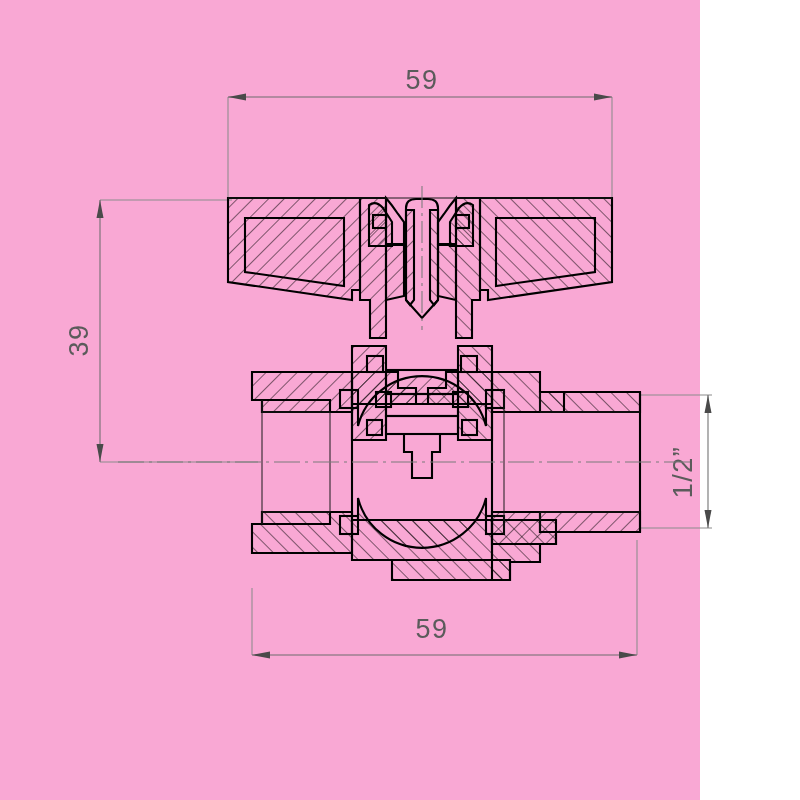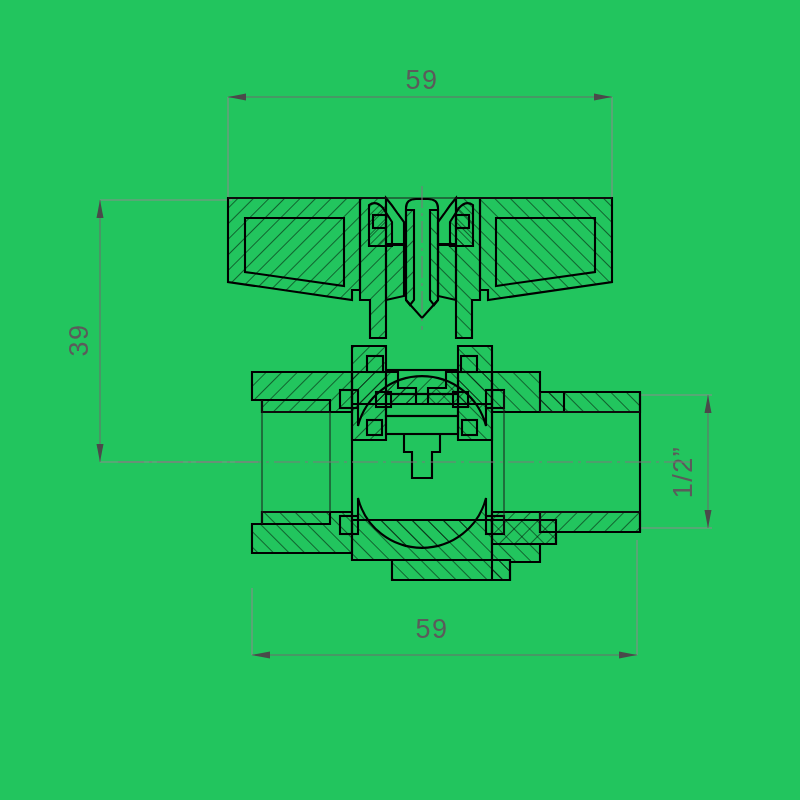--- a/index.html
+++ b/index.html
@@ -8,23 +8,23 @@
     background: #ffffff;
   }
   body {
     width: 800px;
     height: 800px;
     font-family: "Liberation Sans", sans-serif;
     overflow: hidden;
   }
   #drawing-root {
     position: relative;
-    width: 800px;
+    width: 700px;
     height: 800px;
-    background: #22c55e;
+    background: #f9a8d4;
   }
   svg#cad {
     display: block;
     width: 800px;
     height: 800px;
   }
   .dim-text {
     font-family: "Liberation Sans", sans-serif;
     font-size: 27px;
     letter-spacing: 1.5px;

